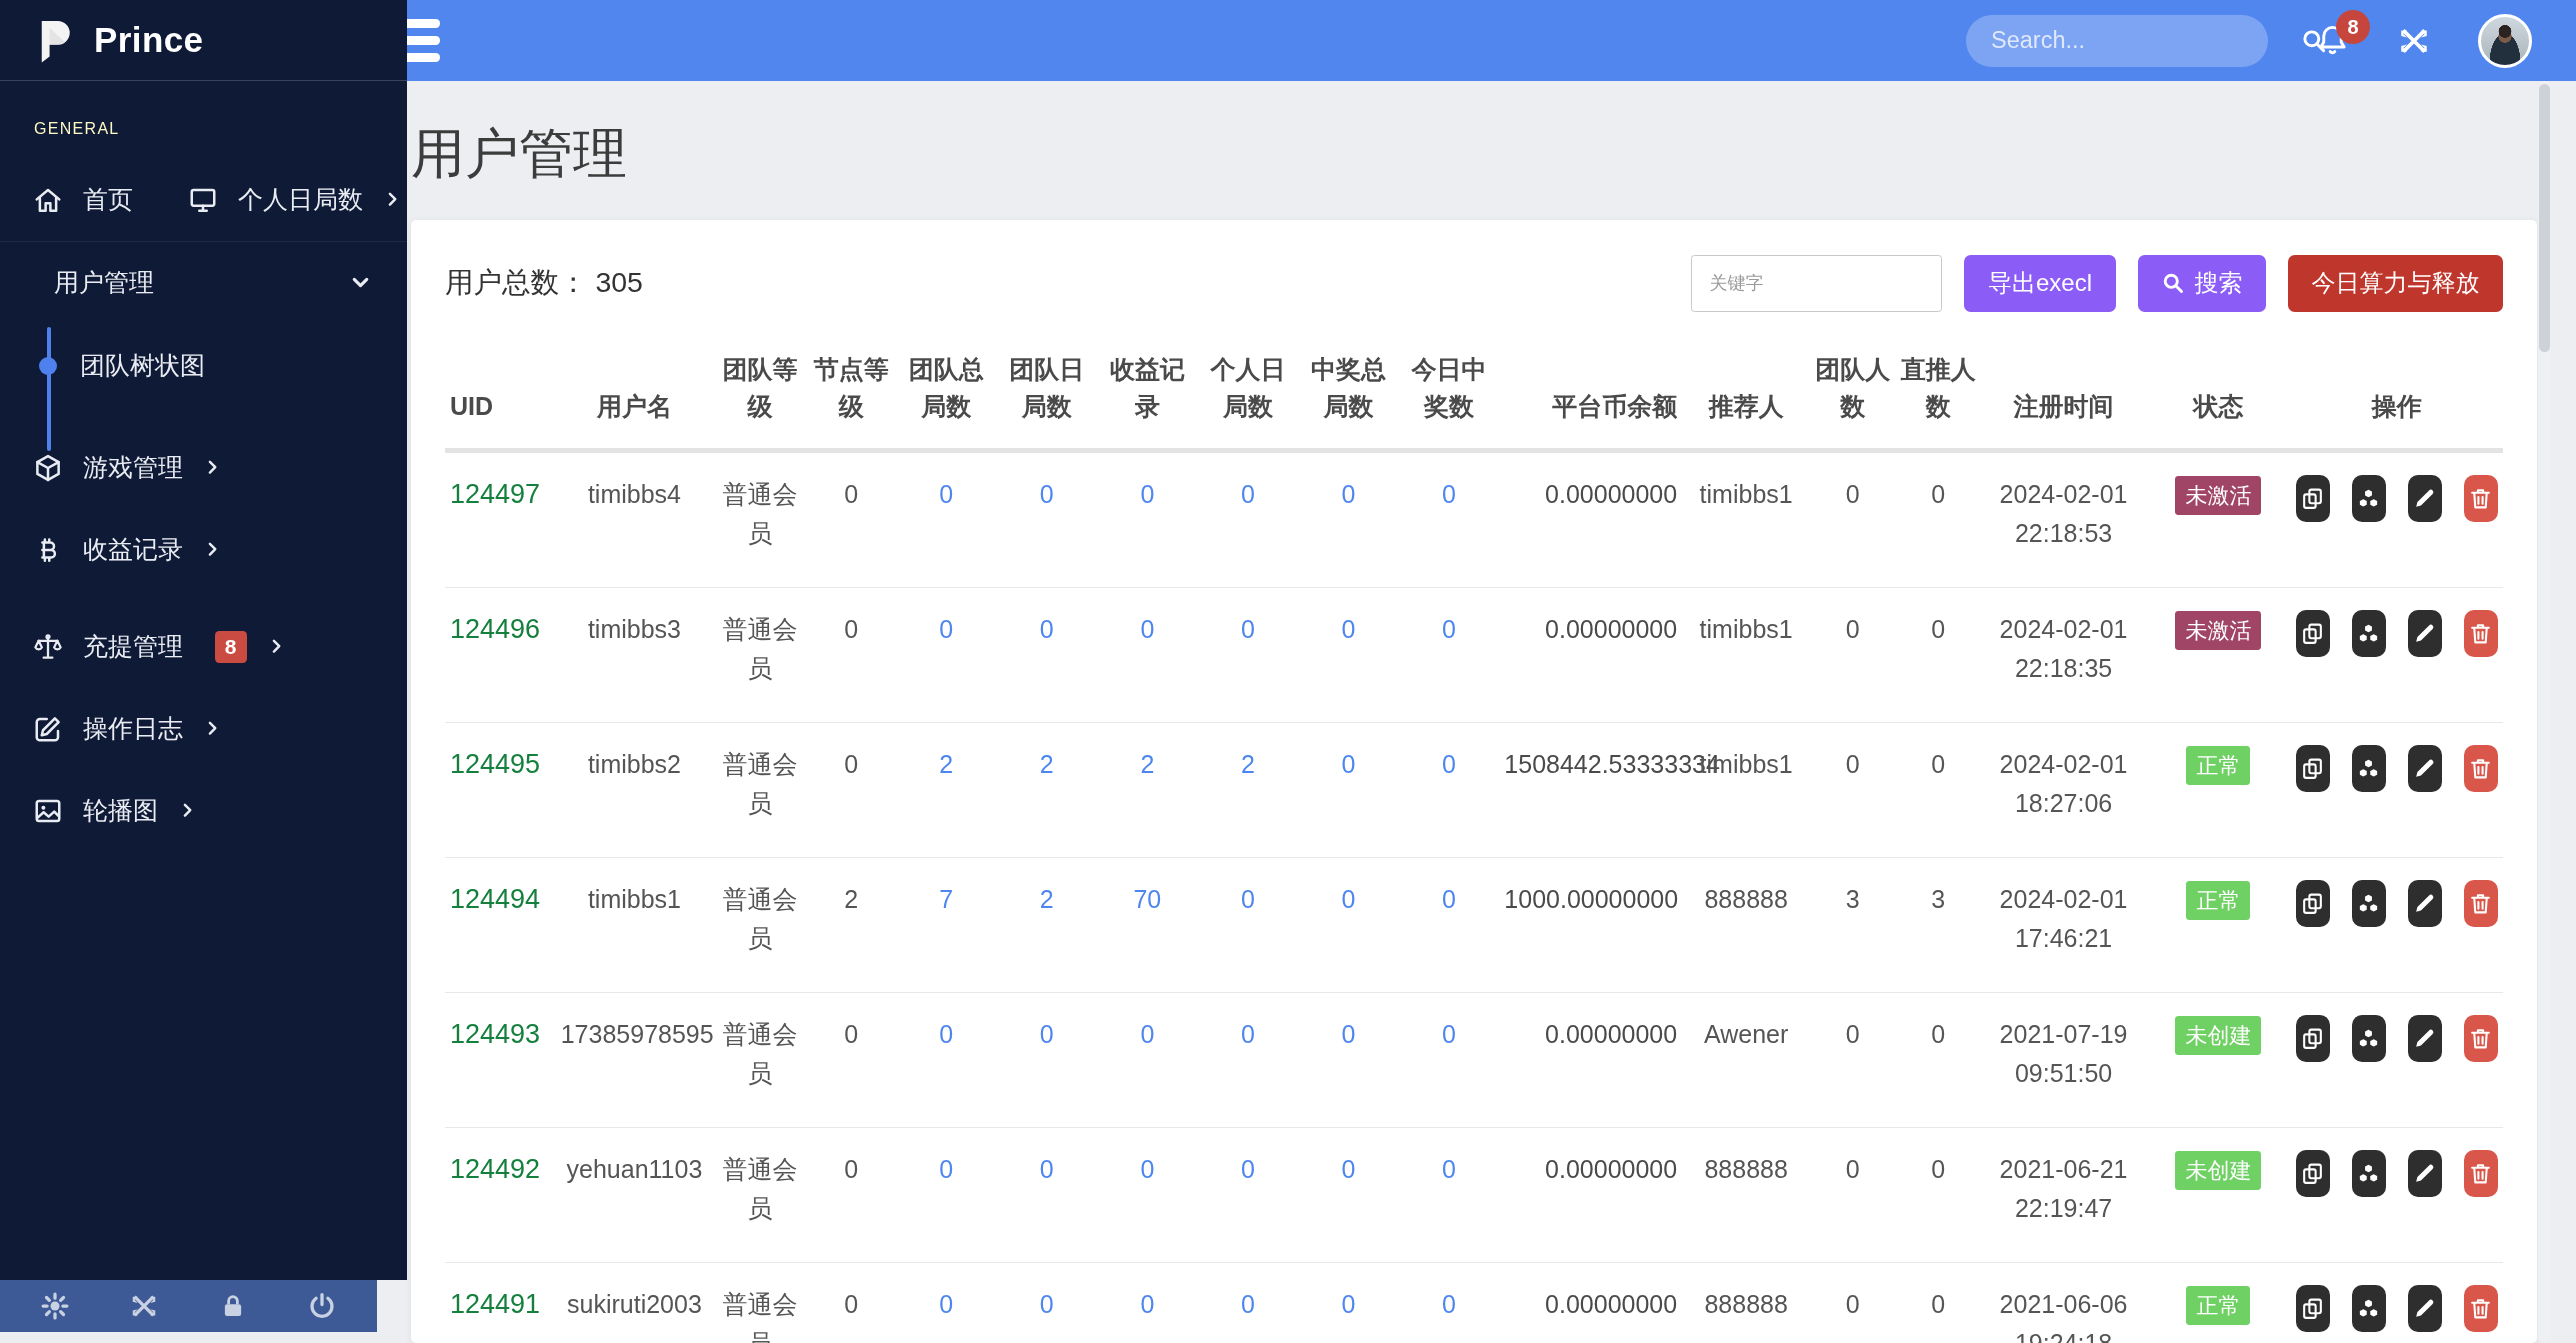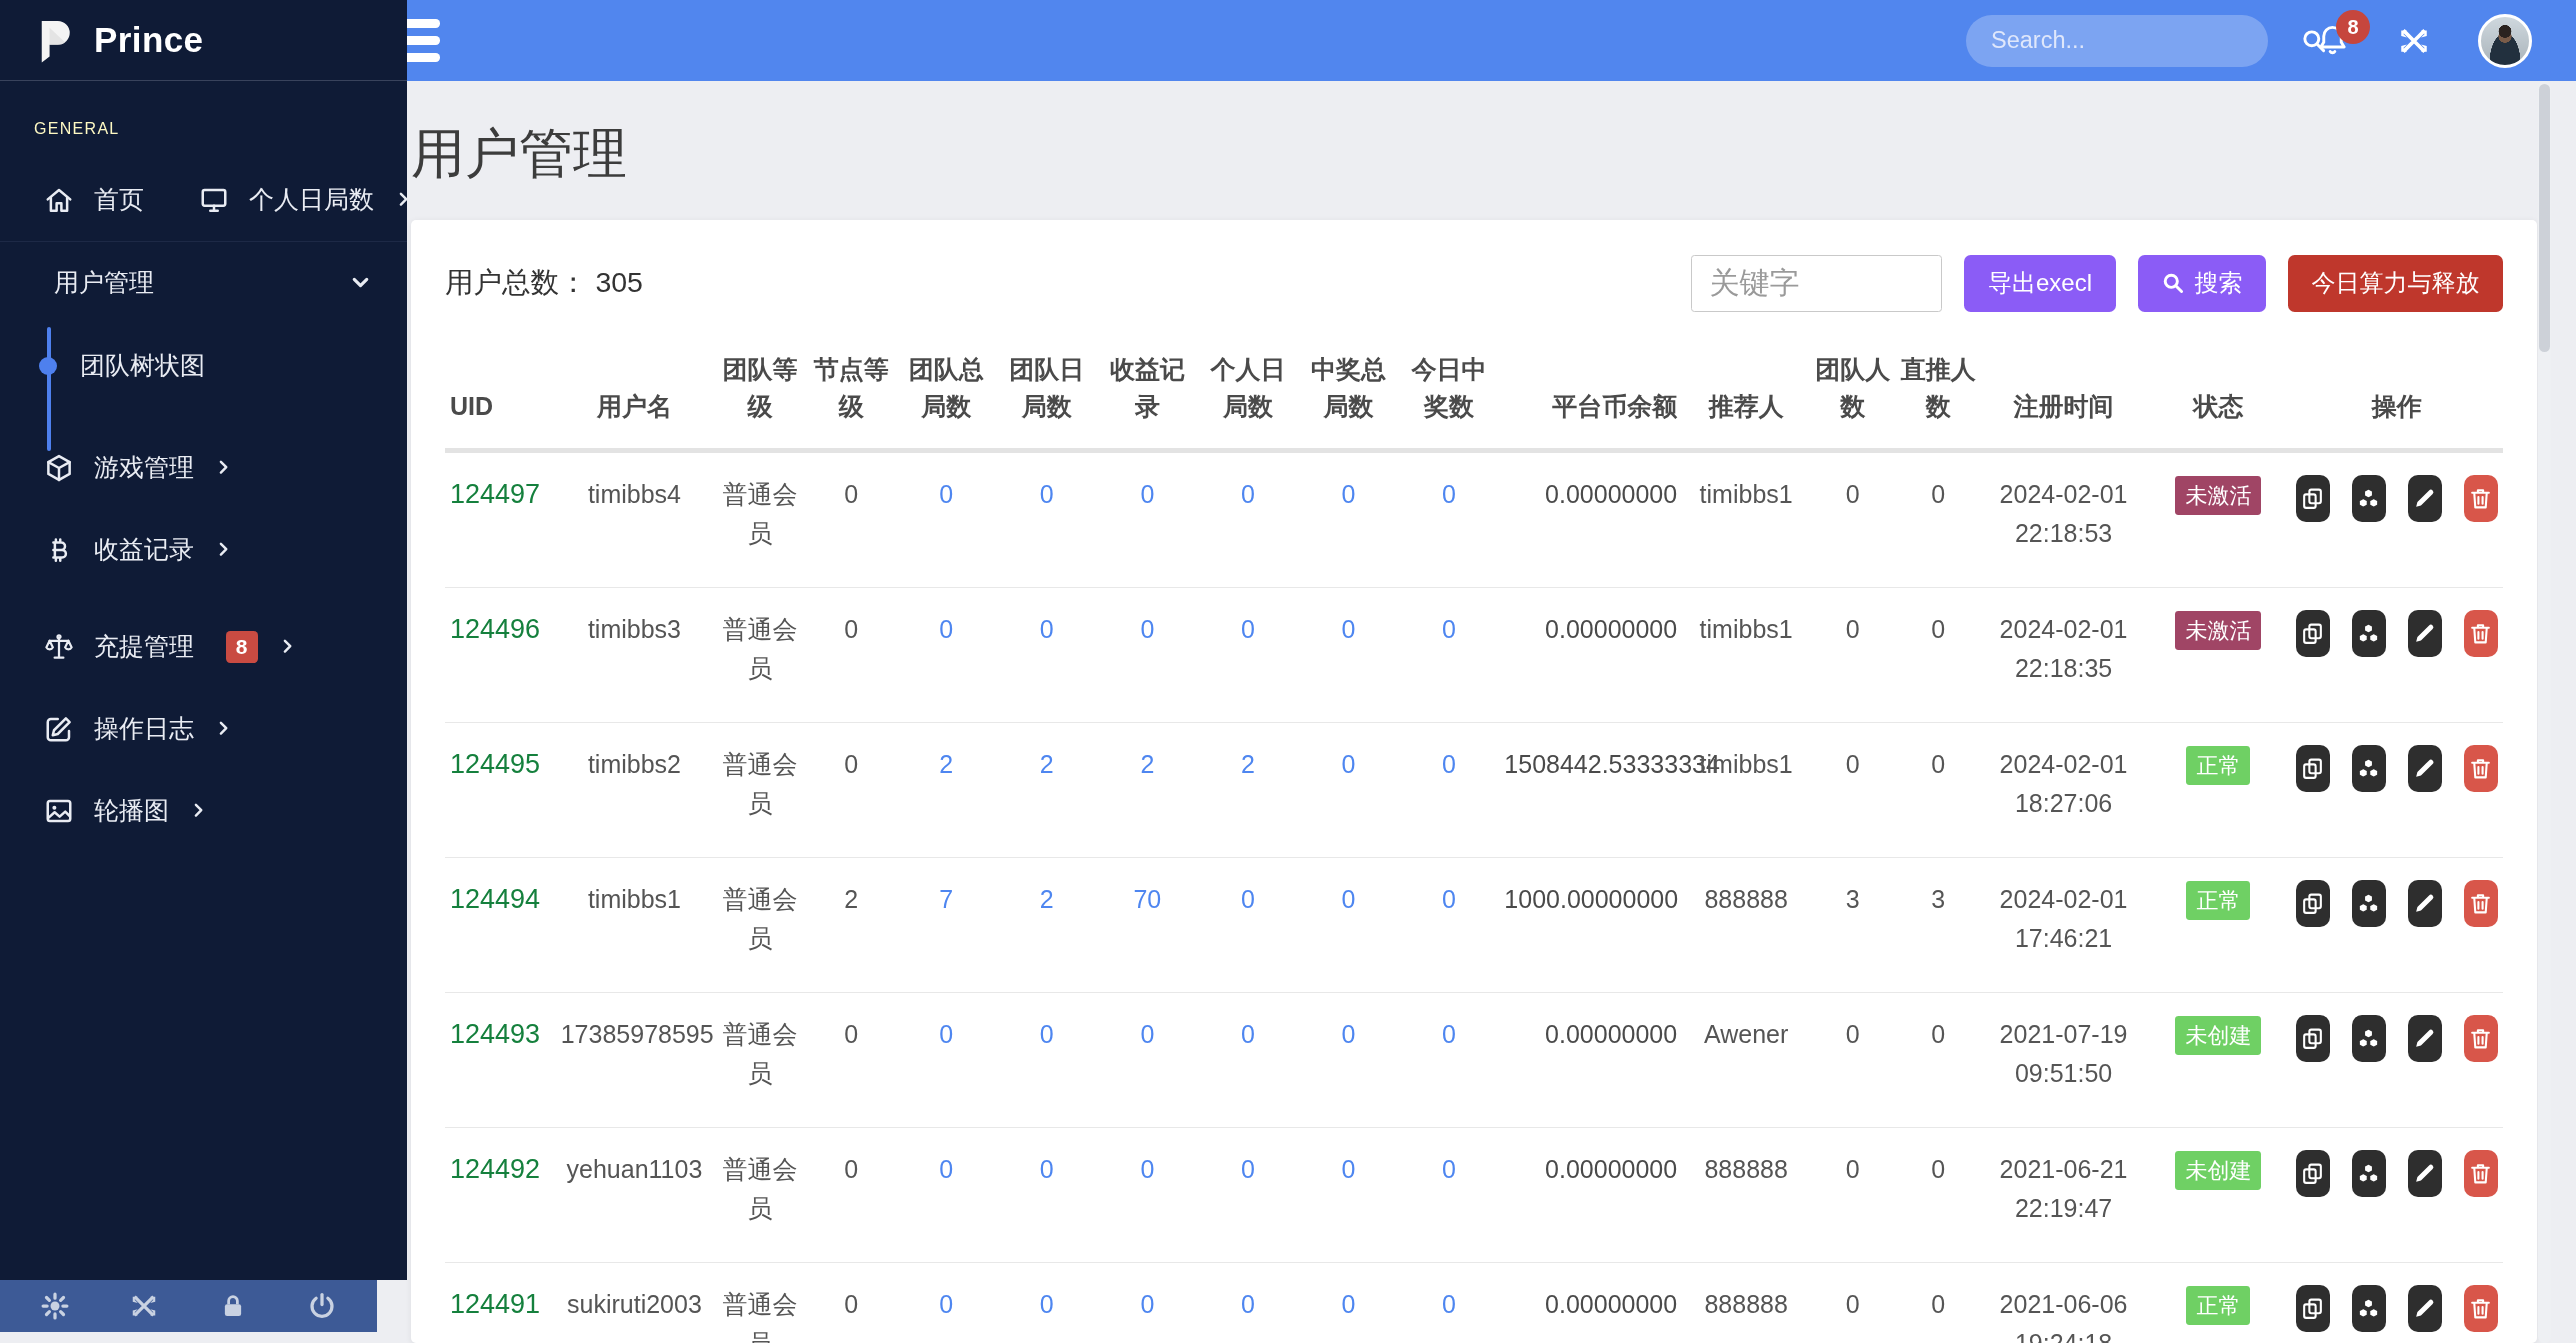--- a/index.html
+++ b/index.html
@@ -9,21 +9,21 @@
   
   .sidebar { position:fixed; left:0; top:0; width:407px; height:1280px;
     background:#0f1b36; color:#e9ecf3; z-index:5; }
   .logo-area { height:81px; display:flex; align-items:center; gap:17px;
     padding-left:30px; border-bottom:0.8px solid #39435c; }
   .logo-mark svg { width:47px; height:47px; display:block; }
   .logo-text { font-size:35px; font-weight:bold; color:#fff; letter-spacing:0.4px; }
   .section-label { padding:39px 0 0 34px; font-size:16px; font-weight:normal;
     color:#fef9c3; letter-spacing:1.3px; }
   .nav { font-size:25px; }
-  .nav-row { display:flex; gap:55px; padding-left:44px; margin-top:45px; }
+  .nav-row { display:flex; gap:55px; padding-left:33px; margin-top:45px; }
   .nav-item { display:flex; align-items:center; gap:20px; cursor:pointer; white-space:nowrap; }
   .nav-item .ic svg { width:30px; height:30px; display:block; }
   .chev-r svg { width:18.4px; height:18.4px; display:block; }
   .nav-group-head { display:flex; align-items:center; gap:20px; padding:23.5px 34px;
     margin-top:25px; border-top:0.8px solid #1d2946; cursor:pointer; }
   .nav-group-head .spacer { flex:1; }
   .chev-d svg { width:25px; height:25px; display:block; }
   .submenu { position:relative; margin-top:5px; }
   .submenu .vline { position:absolute; left:47px; top:0; width:4.2px; height:124px;
     background:#4e80ee; border-radius:2.5px; }
@@ -68,21 +68,21 @@
 
   
   .main { margin-left:377px; padding-top:81px; }
   .page-title { margin:37px 0 0 34px; font-size:54px; font-weight:500; color:#3c3c3c; }
   .card { margin:28.5px 39px 0 34px; background:#fff; border-radius:5px;
     box-shadow:0 1.7px 6.7px rgba(0,0,0,.07); padding:35px 34px 50px; height:1123px; }
   .card-head { display:flex; align-items:center; }
   .total-line { font-size:28.5px; color:#333; }
   .controls { margin-left:auto; display:flex; align-items:center; gap:22px; }
   .kw-input { width:251px; height:57px; border:1.7px solid #c9c9c9; border-radius:3.4px;
-    font-size:30px; font-family:inherit; padding:0 17px; color:#4c1d95; outline:none; }
+    font-size:18px; font-family:inherit; padding:0 17px; color:#4c1d95; outline:none; }
   .kw-input::placeholder { color:#9a9a9a; }
   .btn { border:none; height:57px; border-radius:6.7px; font-size:24px; font-family:inherit;
     color:#fff; padding:0 23.5px; cursor:pointer; display:flex; align-items:center; gap:10px; }
   .btn-blue { background:#8b5cf6; }
   .btn-red { background:#bf372c; }
   .btn .bic svg { width:23.5px; height:23.5px; display:block; }
 
   
   table { width:100%; border-collapse:collapse; table-layout:fixed; margin-top:39px; }
   thead th { font-size:25px; color:#4a4a4a; font-weight:bold; text-align:center;

